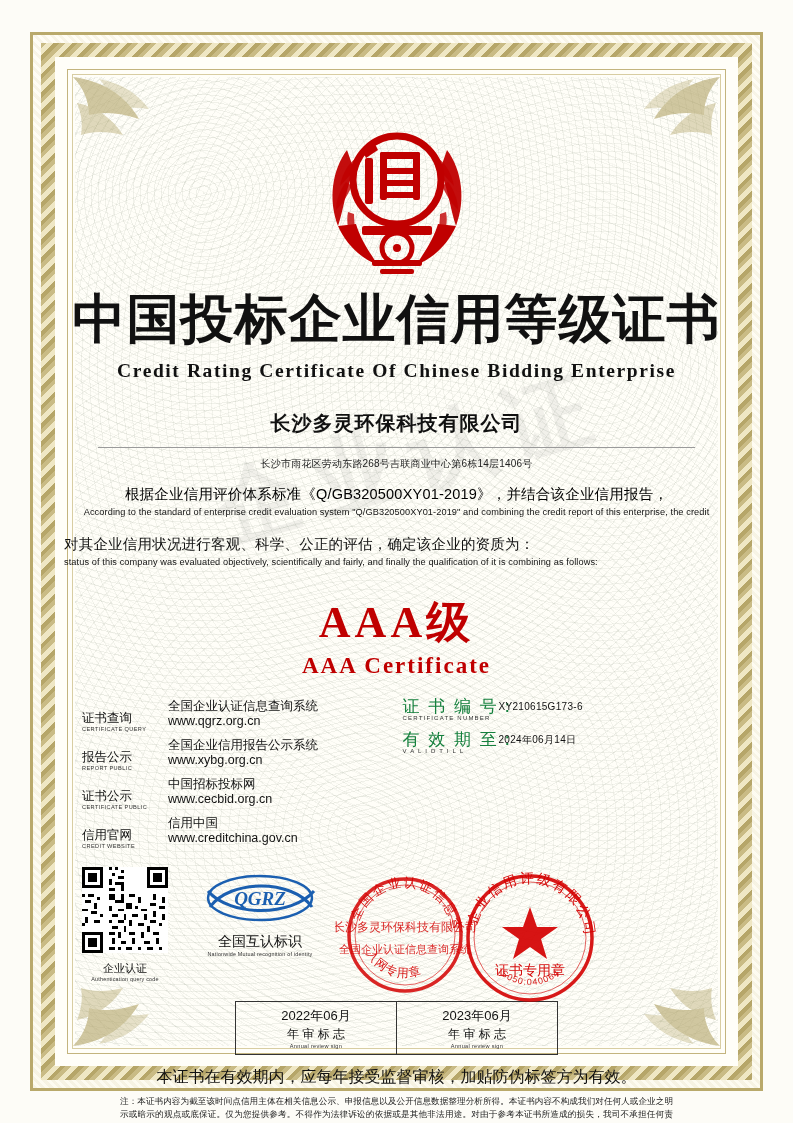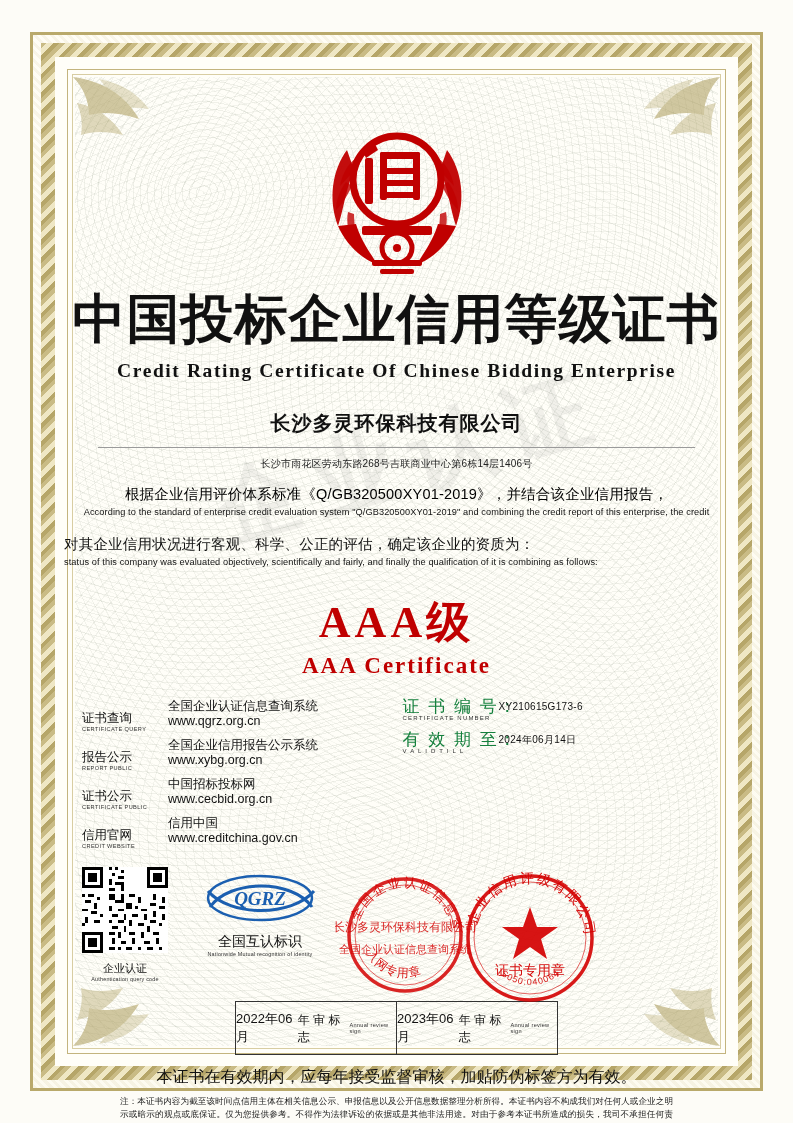--- a/index.html
+++ b/index.html
@@ -149,22 +149,22 @@
   .qgrz-cap-cn{font-size:14px;color:#111;}
   .qgrz-cap-en{font-size:5.4px;color:#333;letter-spacing:.2px;}
   .seal1{position:absolute;left:275px;top:-2px;}
   .seal2{position:absolute;left:395px;top:-4px;}
 
   
   .review{
     display:flex;justify-content:center;margin-top:4px;
   }
   .rbox{
-    width:160px;height:52px;border:1px solid #333;display:flex;flex-direction:row;
-    align-items:center;justify-content:flex-start;
+    width:160px;height:52px;border:1px solid #333;display:flex;flex-direction:column;
+    align-items:center;justify-content:center;
   }
   .rbox + .rbox{border-left:none;}
   .rbox .d{font-size:13px;color:#111;}
   .rbox .t{font-size:12px;color:#111;margin-top:1px;}
   .rbox .e{font-size:5.6px;color:#333;letter-spacing:.3px;}
 
   .notice{
     text-align:center;font-size:16px;color:#111;margin-top:12px;
   }
   .fine{

